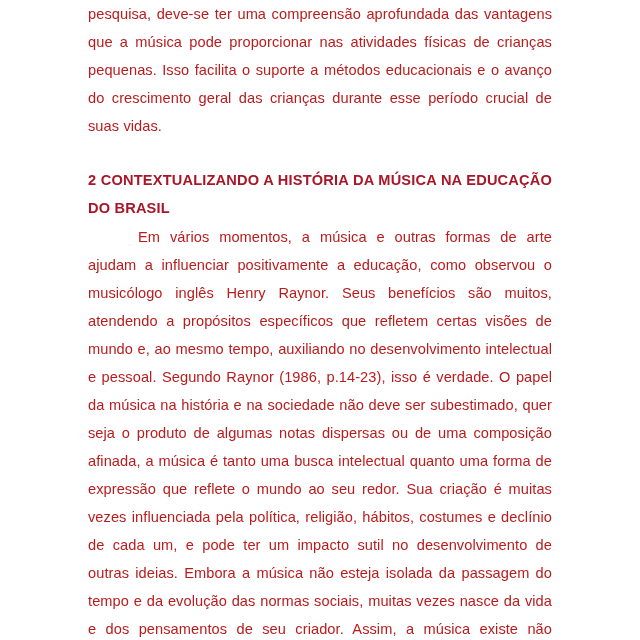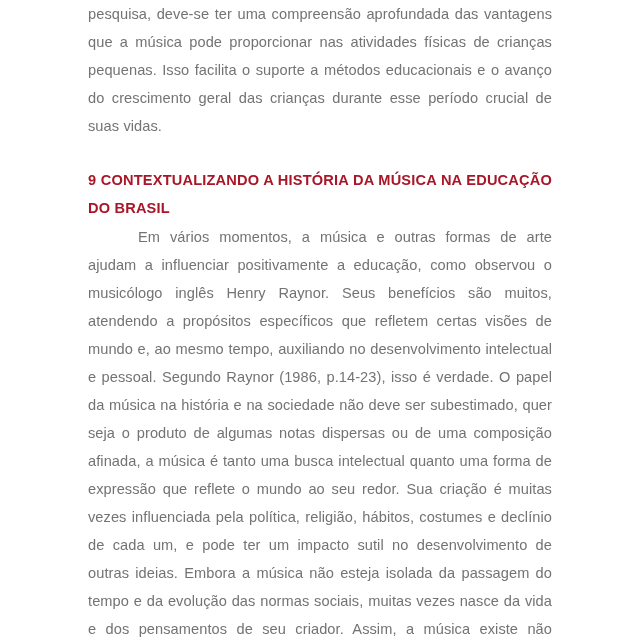--- a/index.html
+++ b/index.html
@@ -30,21 +30,21 @@
     left: 88px;
     top: 0px;
     width: 464px;
   }
 
   .para {
     margin: 0;
     padding: 0;
     text-align: justify;
     text-justify: inter-word;
-    color: #737373;
+    color: #b91c1c;
     font-size: 14.6px;
     line-height: 28px;
     letter-spacing: 0.005em;
     word-spacing: 0.01em;
     -moz-hyphens: none;
     hyphens: none;
   }
 
   
   .para.continued {
@@ -79,21 +79,21 @@
 <body>
 
 <div id="page">
 
   <div id="text-column">
 
     <p class="para continued">pesquisa, deve-se ter uma compreensão aprofundada das vantagens que a música pode proporcionar nas atividades físicas de crianças pequenas.  Isso facilita o suporte a métodos educacionais e o avanço do crescimento geral das crianças durante esse período crucial de suas vidas.</p>
 
     <div class="gap-before-heading"></div>
 
-    <h2 class="section-heading">9 CONTEXTUALIZANDO A HISTÓRIA DA MÚSICA NA EDUCAÇÃO DO BRASIL</h2>
+    <h2 class="section-heading">2 CONTEXTUALIZANDO A HISTÓRIA DA MÚSICA NA EDUCAÇÃO DO BRASIL</h2>
 
     <div class="gap-after-heading"></div>
 
     <p class="para indented">Em vários momentos, a música e outras formas de arte ajudam a influenciar positivamente a educação, como observou o musicólogo inglês Henry Raynor. Seus benefícios são muitos, atendendo a propósitos específicos que refletem certas visões de mundo e, ao mesmo tempo, auxiliando no desenvolvimento intelectual e pessoal.  Segundo Raynor (1986, p.14-23), isso é verdade. O papel da música na história e na sociedade não deve ser subestimado, quer seja o produto de algumas notas dispersas ou de uma composição afinada, a música é tanto uma busca intelectual quanto uma forma de expressão que reflete o mundo ao seu redor.  Sua criação é muitas vezes influenciada pela política, religião, hábitos, costumes e declínio de cada um, e pode ter um impacto sutil no desenvolvimento de outras ideias.  Embora a música não esteja isolada da passagem do tempo e da evolução das normas sociais, muitas vezes nasce da vida e dos pensamentos de seu criador.  Assim, a música existe não apenas como um conceito abstrato na mente de um artista, mas como uma experiência tangível para quem a executa e a ouve.  Desta forma, os compositores oferecem um som concreto que satisfaz os desejos de ouvidos ansiosos.</p>
 
   </div>
 
 </div>
 
 </body></html>

